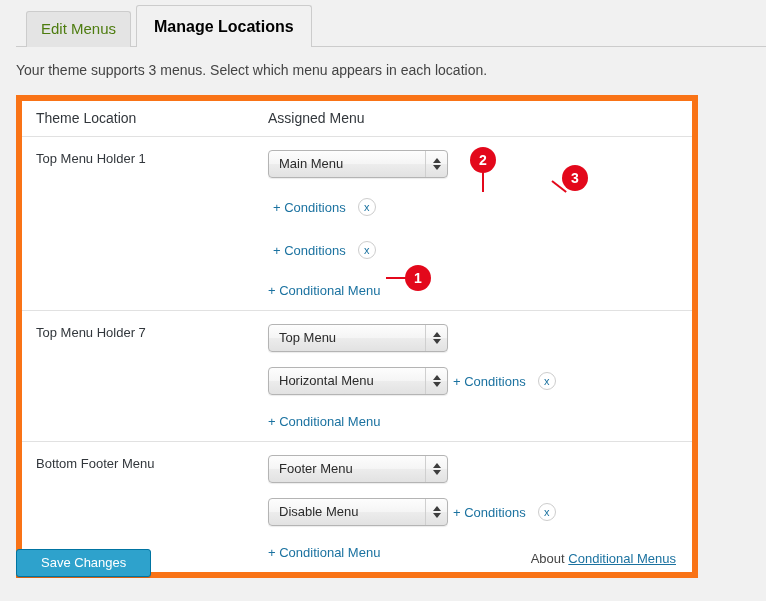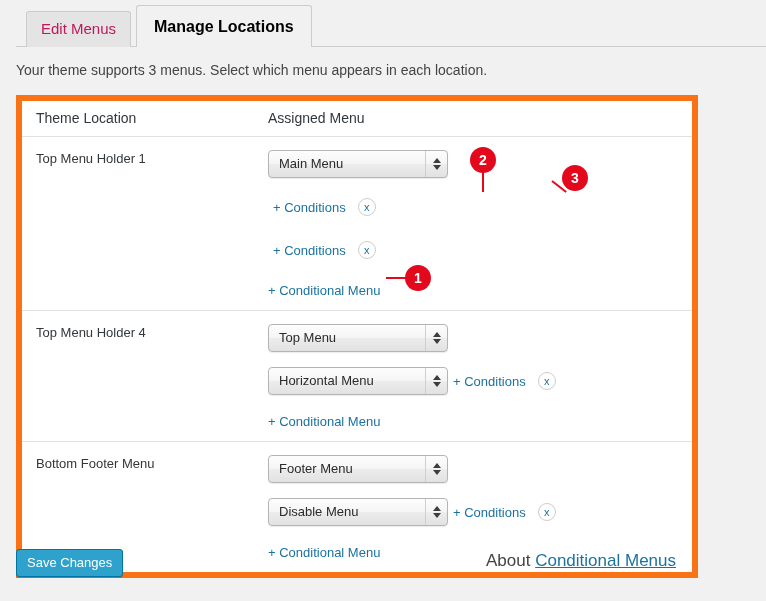--- a/index.html
+++ b/index.html
@@ -34,21 +34,21 @@
     background: #ccc;
   }
   .nav-tab {
     position: absolute;
     top: 11px;
     height: 36px;
     box-sizing: border-box;
     border: 1px solid #ccc;
     border-bottom: none;
     background: #e4e4e4;
-    color: #be185d;
+    color: #4d7c0f;
     font-size: 15px;
     line-height: 34px;
     padding: 0 14px;
     text-align: center;
     white-space: nowrap;
     border-radius: 3px 3px 0 0;
   }
   .nav-tab.tab-edit {
     left: 26px;
   }
@@ -204,35 +204,35 @@
     width: max-content;
   }
 
   
   .btn-primary {
     position: absolute;
     left: 16px;
     top: 549px;
     height: 28px;
     box-sizing: border-box;
-    padding: 0 10px;
+    padding: 0 24px;
     background: #2ea2cc;
     border: 1px solid #0074a2;
     border-radius: 3px;
     color: #fff;
     font-size: 13px;
     line-height: 26px;
     box-shadow: 0 1px 0 rgba(0,0,0,0.15);
     white-space: nowrap;
   }
   .about-wrap {
     position: absolute;
     right: 90px;
     top: 551px;
-    font-size: 17px;
+    font-size: 13px;
     color: #444;
     white-space: nowrap;
   }
   .about-link {
     color: #1b72a0;
     text-decoration: underline;
   }
 
   
   .marker {
@@ -299,21 +299,21 @@
       </div>
       <div class="menu-line">
         <a class="cond-link">+ Conditions</a>
         <div class="remove-btn">x</div>
       </div>
       <a class="add-cond">+ Conditional Menu</a>
     </div>
   </div>
 
   <div class="loc-row">
-    <div class="row-label">Top Menu Holder 4</div>
+    <div class="row-label">Top Menu Holder 7</div>
     <div class="menu-lines">
       <div class="menu-line">
         <div class="sel">
           <span class="sel-text">Top Menu</span>
           <span class="sel-arrows">
             <span class="arrow-up"></span>
               <span class="arrow-dn"></span>
           </span>
         </div>
       </div>

